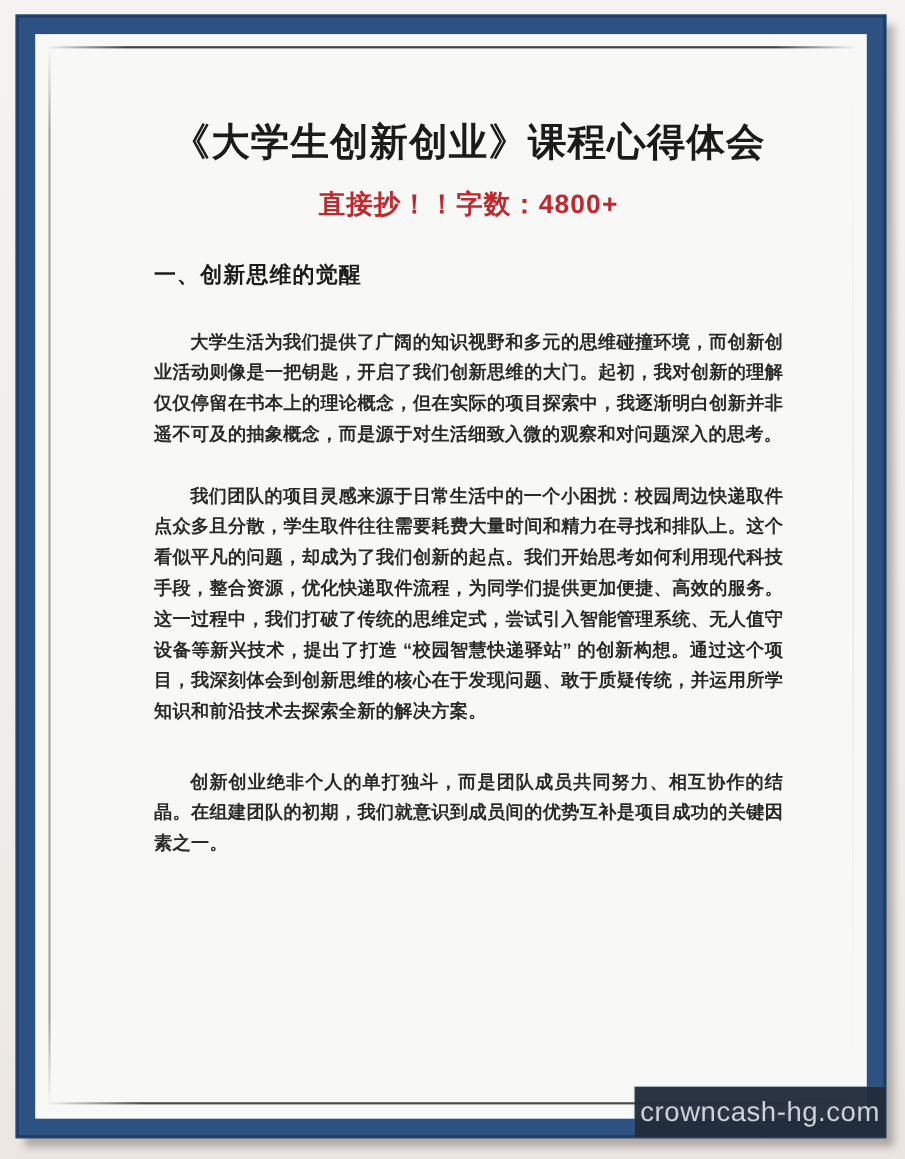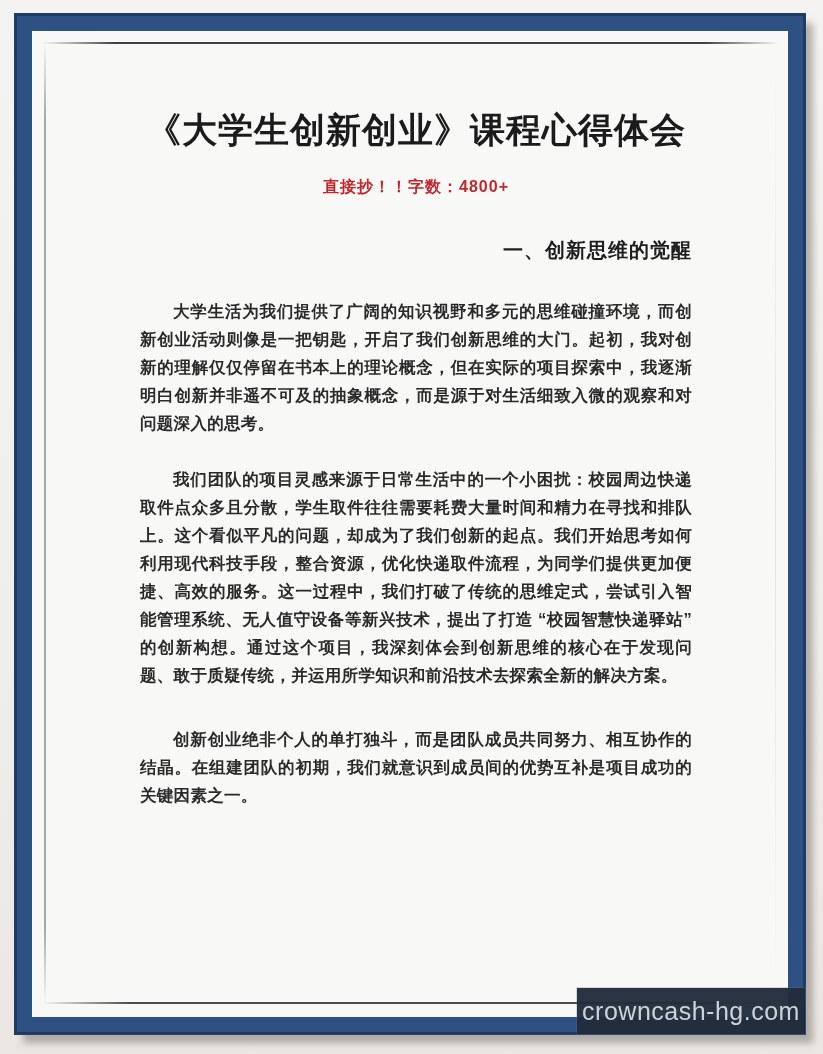--- a/index.html
+++ b/index.html
@@ -50,34 +50,34 @@
     position: absolute; left: 12px; top: 11px; bottom: 13px; width: 2px;
     background: linear-gradient(180deg, rgba(95,105,98,0) 0%, rgba(95,105,98,.55) 8%, rgba(95,105,98,.55) 92%, rgba(95,105,98,0) 100%);
   }
   .inner-line-right {
     position: absolute; right: 12px; top: 11px; bottom: 13px; width: 1px;
     background: linear-gradient(180deg, rgba(95,105,98,0) 0%, rgba(95,105,98,.14) 50%, rgba(95,105,98,0) 100%);
   }
   .content {
     position: absolute;
     left: 0; top: 0; right: 0; bottom: 0;
-    padding: 78px 96px 0 108px;
+    padding: 78px 76px 0 108px;
   }
   .doc-title {
     text-align: center;
     font-size: 35px;
     line-height: 42px;
     font-weight: 800;
     letter-spacing: 1px;
     color: #1b1b1b;
   }
   .doc-subtitle {
     margin-top: 24px;
     text-align: center;
-    font-size: 16px;
+    font-size: 24px;
     line-height: 24px;
     font-weight: 700;
     color: #c0282e;
     letter-spacing: 1px;
   }
   .body-p {
     font-size: 16.5px;
     line-height: 28px;
     font-weight: 600;
     color: #2a2a2a;
@@ -85,21 +85,20 @@
     text-indent: 2em;
     letter-spacing: 0.3px;
   }
   .p-intro   { margin-top: 30px; }
   .sec-heading {
     font-size: 20px;
     line-height: 26px;
     font-weight: 700;
     color: #1d1d1d;
     letter-spacing: 1px;
-    text-align: right;
   }
   .h-sec1 { margin-top: 38px; }
   .p-s1a  { margin-top: 34px; }
   .p-s1b  { margin-top: 28px; }
   .h-sec2 { margin-top: 38px; }
   .p-s2a  { margin-top: 36px; }
   
   .watermark {
     position: absolute;
     right: 18px;

